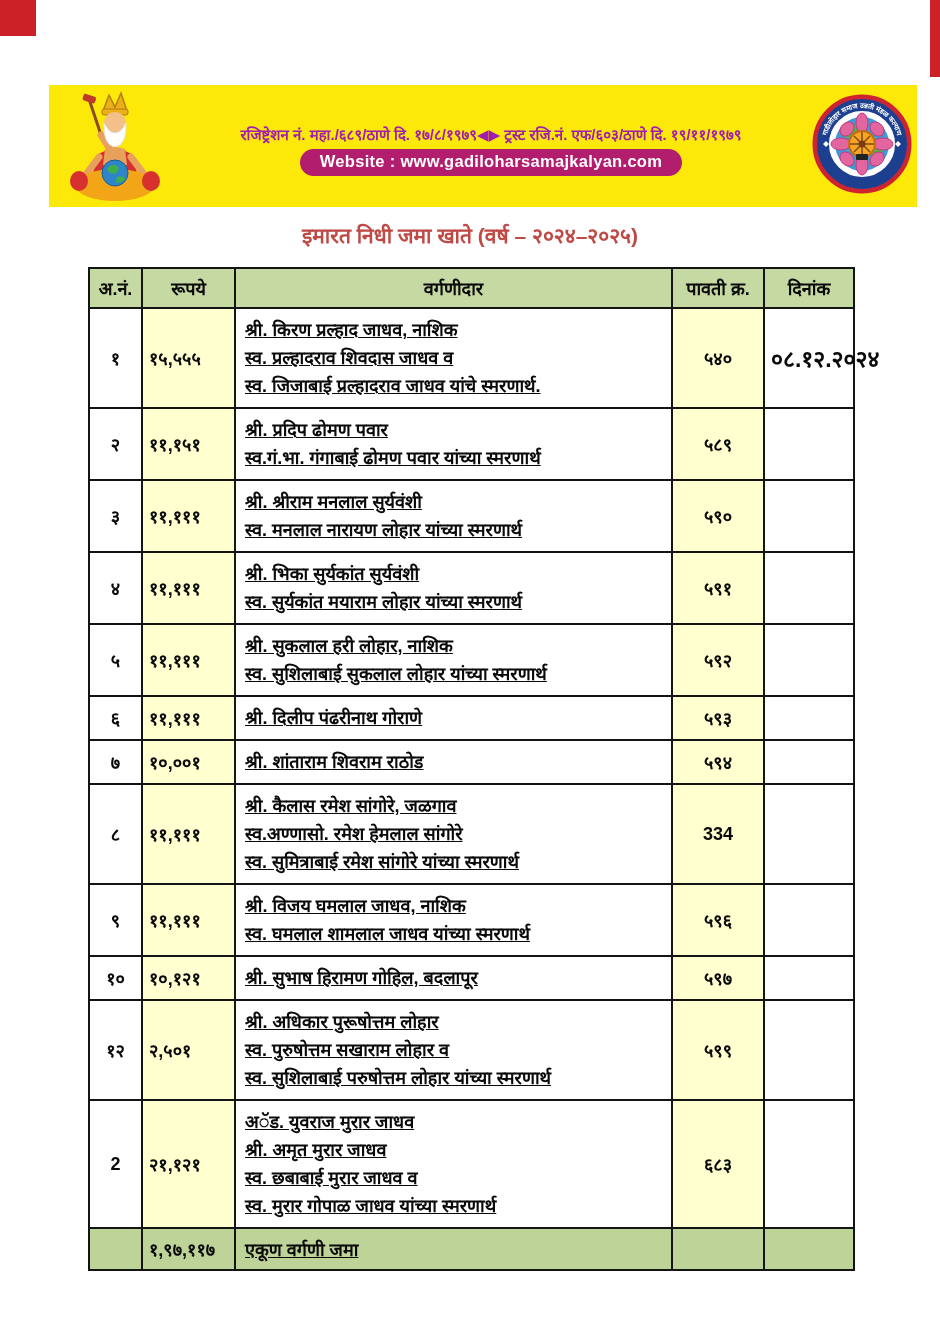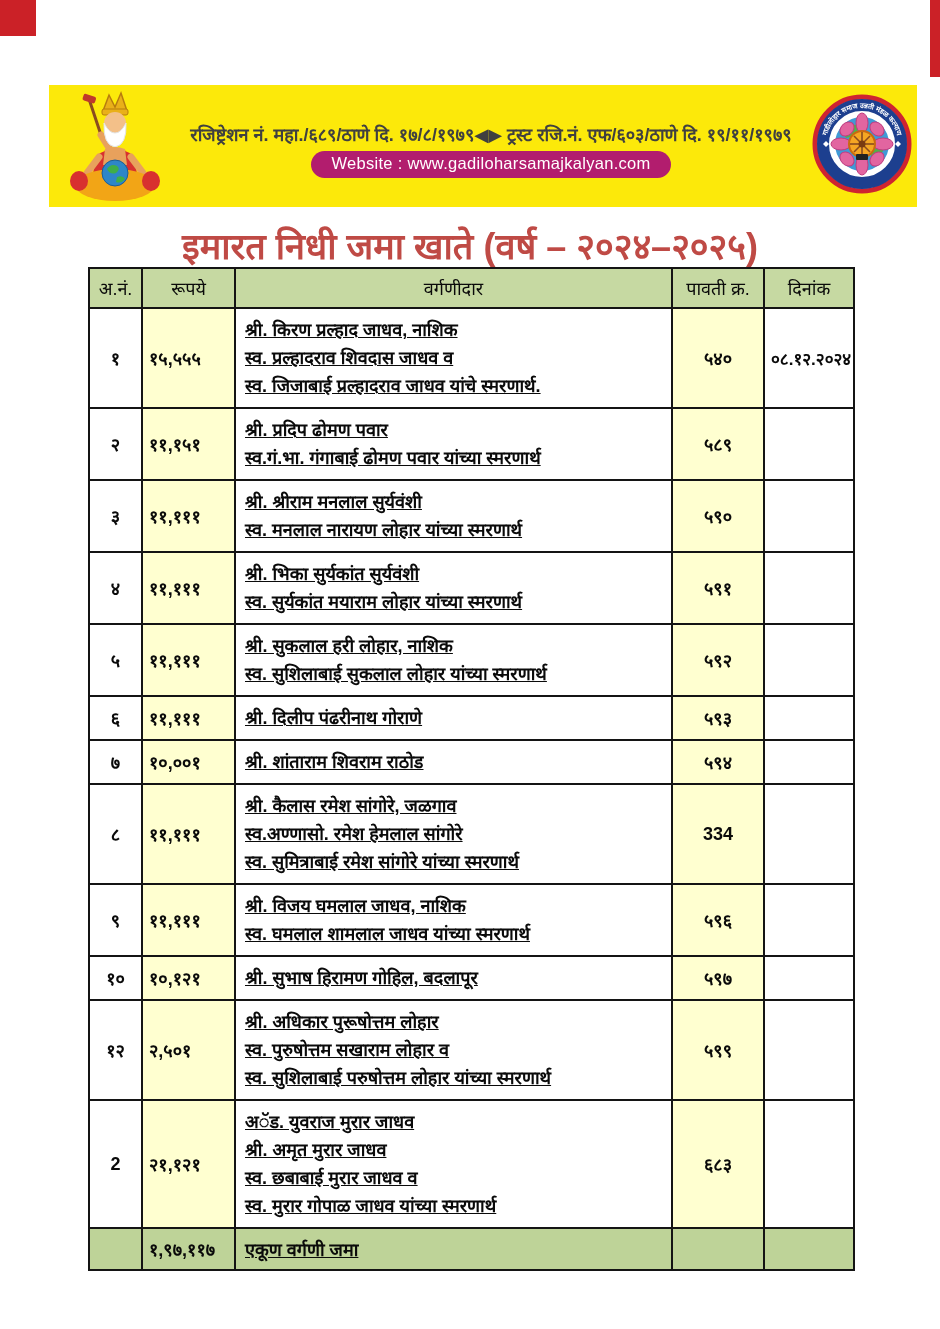--- a/index.html
+++ b/index.html
@@ -17,53 +17,53 @@
   
   .banner {
     position: absolute; left: 49px; top: 85px; width: 868px; height: 122px;
     background: var(--banner-bg);
   }
   .deity-logo { position: absolute; left: 10px; top: 4px; width: 112px; height: 114px; }
   .emblem-logo { position: absolute; right: 5px; top: 9px; width: 100px; height: 100px; }
   .banner-center { position: absolute; left: 128px; right: 112px; top: 0; height: 100%;
     display: flex; flex-direction: column; align-items: center; justify-content: center; gap: 2px; }
   .org-name { color: var(--org-name); font-size: 37px; font-weight: 800; letter-spacing: 0.5px; white-space: nowrap; }
-  .reg-line { color: #404040; font-size: 18px; font-weight: 700; white-space: nowrap; margin-top: 8px; }
+  .reg-line { color: #a21caf; font-size: 15px; font-weight: 700; white-space: nowrap; margin-top: 8px; }
   .website-pill {
     margin-top: 3px; background: var(--website-pill); color: #fff;
-    font-size: 16.5px; font-weight: 400; letter-spacing: 0.3px;
+    font-size: 16.5px; font-weight: 700; letter-spacing: 0.3px;
     padding: 3px 20px 5px 20px; border-radius: 14px; white-space: nowrap;
   }
 
   
   .doc-title {
     position: absolute; left: 0; width: 100%; top: 221px; text-align: center;
-    color: var(--title-red); font-size: 36px; font-weight: 800;
+    color: var(--title-red); font-size: 21px; font-weight: 800;
   }
 
   
   .donation-table {
     position: absolute; left: 88px; top: 267px; width: 765px;
     border-collapse: collapse; table-layout: fixed;
     font-size: 18px; font-weight: 700; color: #0a0a0a;
   }
   .donation-table th, .donation-table td {
     border: 2px solid var(--border-black); vertical-align: middle;
   }
   .donation-table th {
     background: var(--header-green); text-align: center;
-    font-size: 18px; font-weight: 400; padding: 5px 2px; height: 40px;
+    font-size: 18px; font-weight: 700; padding: 5px 2px; height: 40px;
   }
   .donation-table td { padding: 7px 6px; }
   .sr-cell { text-align: center; background: #fff; }
   .amount-cell { background: var(--cell-yellow); padding-right: 4px !important; }
   .donor-cell { text-align: left; background: #fff; padding-left: 9px !important; text-decoration: underline; }
   .donor-line { line-height: 28px; white-space: nowrap; }
   .receipt-cell { text-align: center; background: var(--cell-yellow); }
-  .date-cell { text-align: left; background: #fff; font-size: 17px; }
+  .date-cell { text-align: left; background: #fff; font-size: 23px; }
   .total-row td { background: var(--total-green); height: 42px; }
   .total-row .amount-cell, .total-row .receipt-cell,
   .total-row .sr-cell, .total-row .date-cell, .total-row .donor-cell { background: var(--total-green); }
 </style>
 </head>
 <body>
 
 <div class="page">
 
   <div class="corner-tl"></div>

